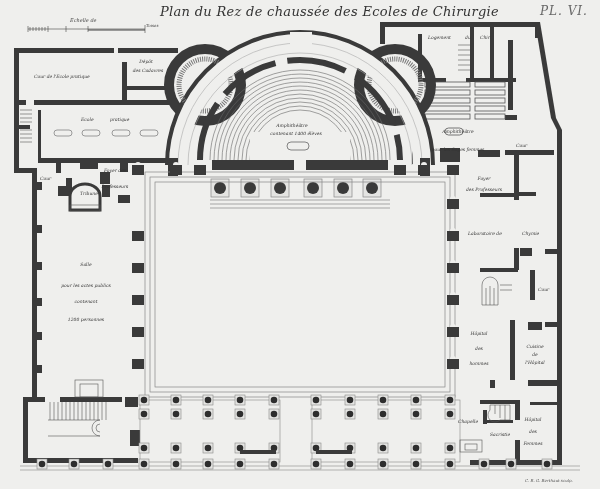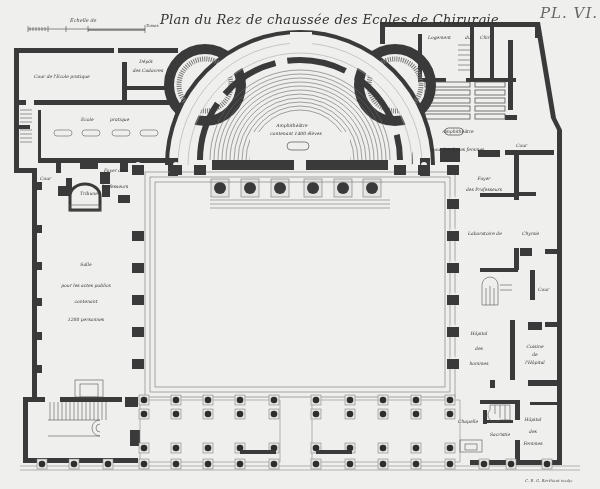--- a/index.html
+++ b/index.html
@@ -1,19 +1,19 @@
 <!DOCTYPE html>
 <html><head>
 <meta charset="utf-8">
 <style>
   html,body{margin:0;padding:0;background:#ececea;}
   body{width:600px;height:489px;overflow:hidden;position:relative;font-family:"DejaVu Serif",serif;}
   .sheet{position:absolute;left:0;top:0;width:600px;height:489px;background:#efefed;}
-  .title{position:absolute;left:160px;top:12px;font-size:13px;font-style:italic;color:#333;letter-spacing:0.3px;white-space:nowrap;}
-  .plate{position:absolute;left:540px;top:4px;font-size:15px;font-style:italic;color:#666;letter-spacing:1px;}
+  .title{position:absolute;left:160px;top:4px;font-size:13px;font-style:italic;color:#333;letter-spacing:0.3px;white-space:nowrap;}
+  .plate{position:absolute;left:540px;top:4px;font-size:12px;font-style:italic;color:#666;letter-spacing:1px;}
   .scale-label{position:absolute;left:70px;top:17px;font-size:5px;font-style:italic;color:#444;}
   .scale-unit{position:absolute;left:146px;top:23px;font-size:4px;font-style:italic;color:#444;}
   .signature{position:absolute;left:525px;top:478px;font-size:4px;font-style:italic;color:#555;white-space:nowrap;}
   svg.plan{position:absolute;left:0;top:0;}
   .lbl{position:absolute;font-style:italic;color:#333;white-space:nowrap;font-size:4.5px;line-height:1;}
   .lbl.c{transform:translateX(-50%);text-align:center;}
 </style>
 </head>
 <body>
 

